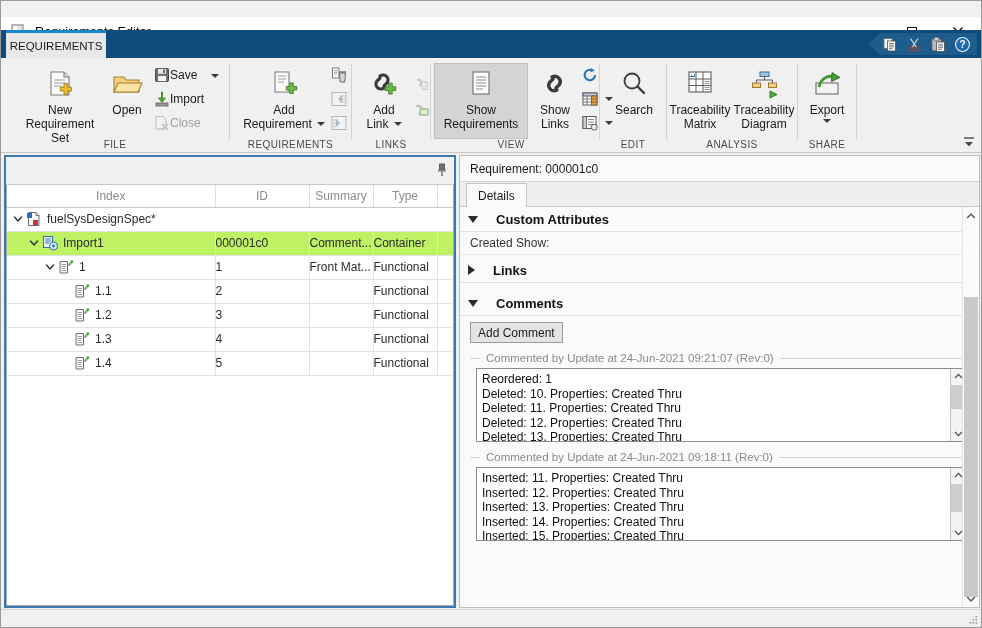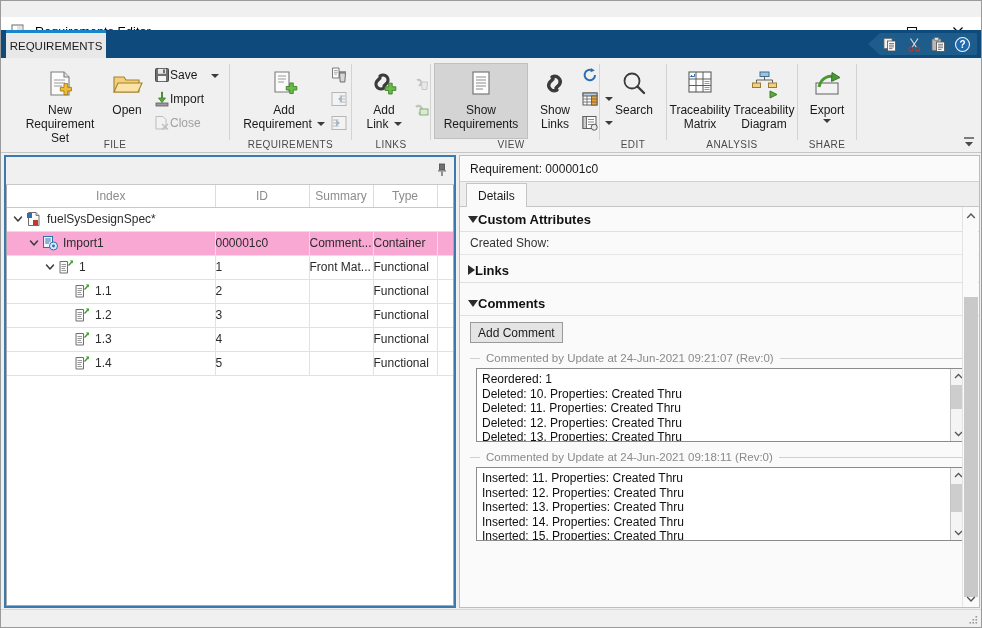--- a/index.html
+++ b/index.html
@@ -124,21 +124,21 @@
   table.reqtable th {
     height: 22px; font-weight: normal; font-size: 12px; color: #8c8c8c;
     background: #ffffff; border-right: 1px solid #dcdcdc; border-bottom: 1px solid #c8c8c8;
     text-align: center; padding: 0;
   }
   table.reqtable td {
     height: 23px; font-size: 12px; color: #2b2b2b; padding: 0 0;
     border-right: 1px solid #e2e2e2; border-bottom: 1px solid #e2e2e2;
     white-space: nowrap; overflow: hidden;
   }
-  table.reqtable tr.sel td { background: #f9a8d4; }
+  table.reqtable tr.sel td { background: #bef264; }
   td.idxcell { padding: 0; border-right: 1px solid #e2e2e2; }
   .idxwrap { display: flex; align-items: center; height: 23px; }
   .twisty { width: 14px; height: 14px; flex: none; margin-right: 1px; position: relative; }
   .titemicon { width: 16px; height: 16px; flex: none; margin-right: 5px; position: relative; }
   .idxlabel { font-size: 12px; color: #2b2b2b; }
 
   
   .rightpanel {
     position: absolute; left: 458px; top: 2px; width: 521px; height: 453px;
     background: #fafafa; border: 1px solid #bdbdbd;
@@ -163,21 +163,21 @@
     background: #fafafa; overflow: hidden;
   }
   .scrolltrack {
     position: absolute; right: 1px; top: 0; width: 16px; bottom: 0; background: #fafafa;
     border-left: 1px solid #e4e4e4;
   }
   .sb-arrow { position: absolute; left: 0; width: 16px; height: 17px; display: flex; align-items: center; justify-content: center; }
   .sb-thumb { position: absolute; left: 1px; width: 14px; background: #c9c9c9; }
 
   .sect-head {
-    display: flex; align-items: center; gap: 0;
+    display: flex; align-items: center; gap: 18px;
     font-size: 13px; font-weight: bold; color: #111; height: 25px; padding-left: 8px;
     border-bottom: 1px solid #e0e0e0;
   }
   .tri-down { width: 0; height: 0; border-left: 5px solid transparent; border-right: 5px solid transparent; border-top: 7px solid #2b2b2b; }
   .tri-right { width: 0; height: 0; border-top: 5px solid transparent; border-bottom: 5px solid transparent; border-left: 7px solid #2b2b2b; }
 
   .attr-row { height: 23px; display: flex; align-items: center; padding-left: 10px; font-size: 12px; color: #333; border-bottom: 1px solid #e7e7e7; }
 
   .addcomment-btn {
     margin: 6px 0 0 10px; display: inline-flex; align-items: center; justify-content: center;

